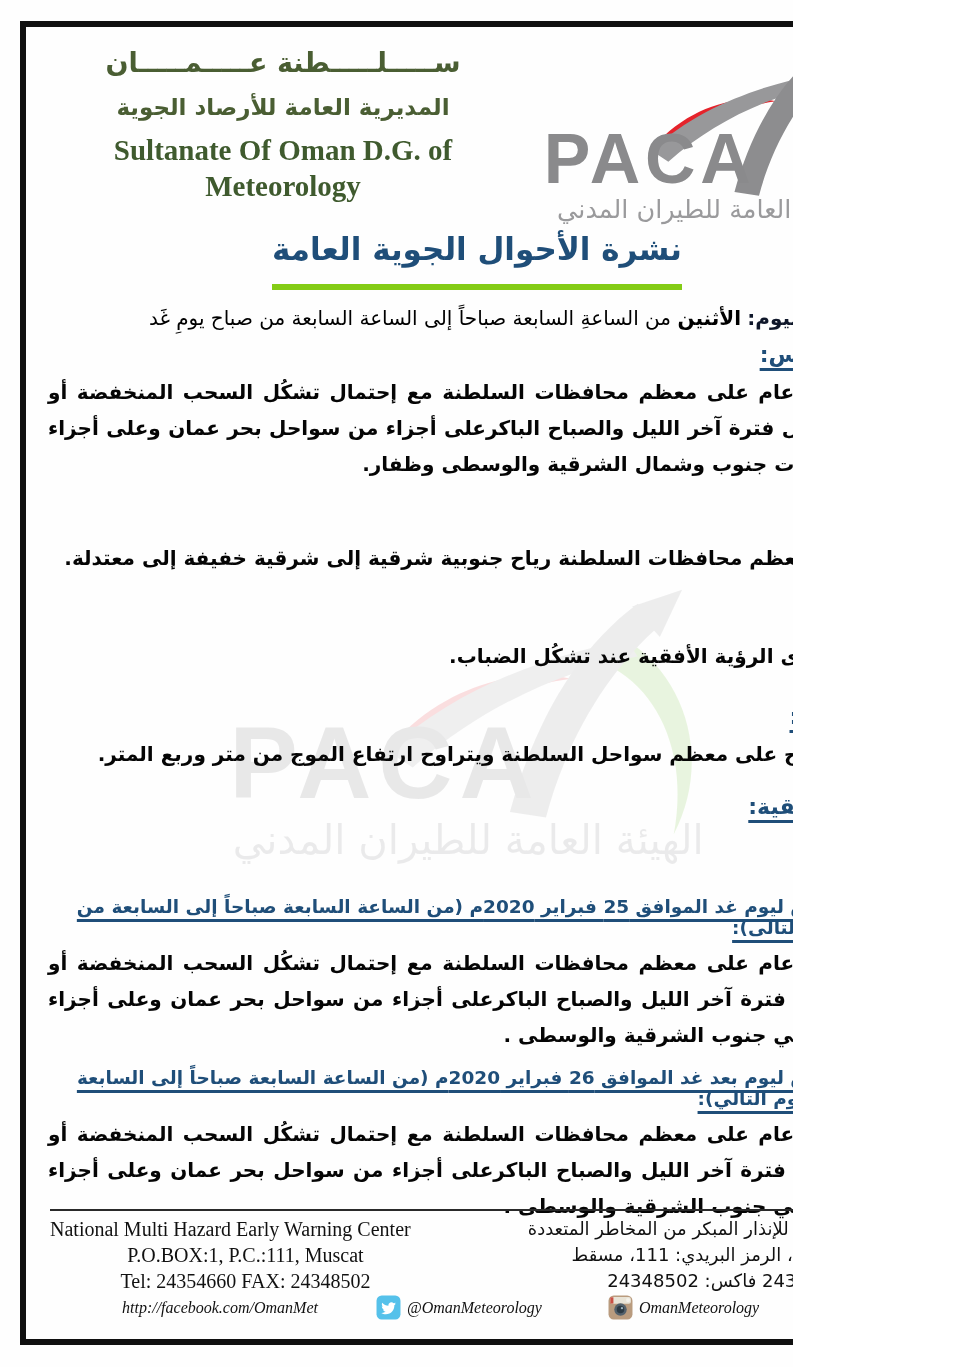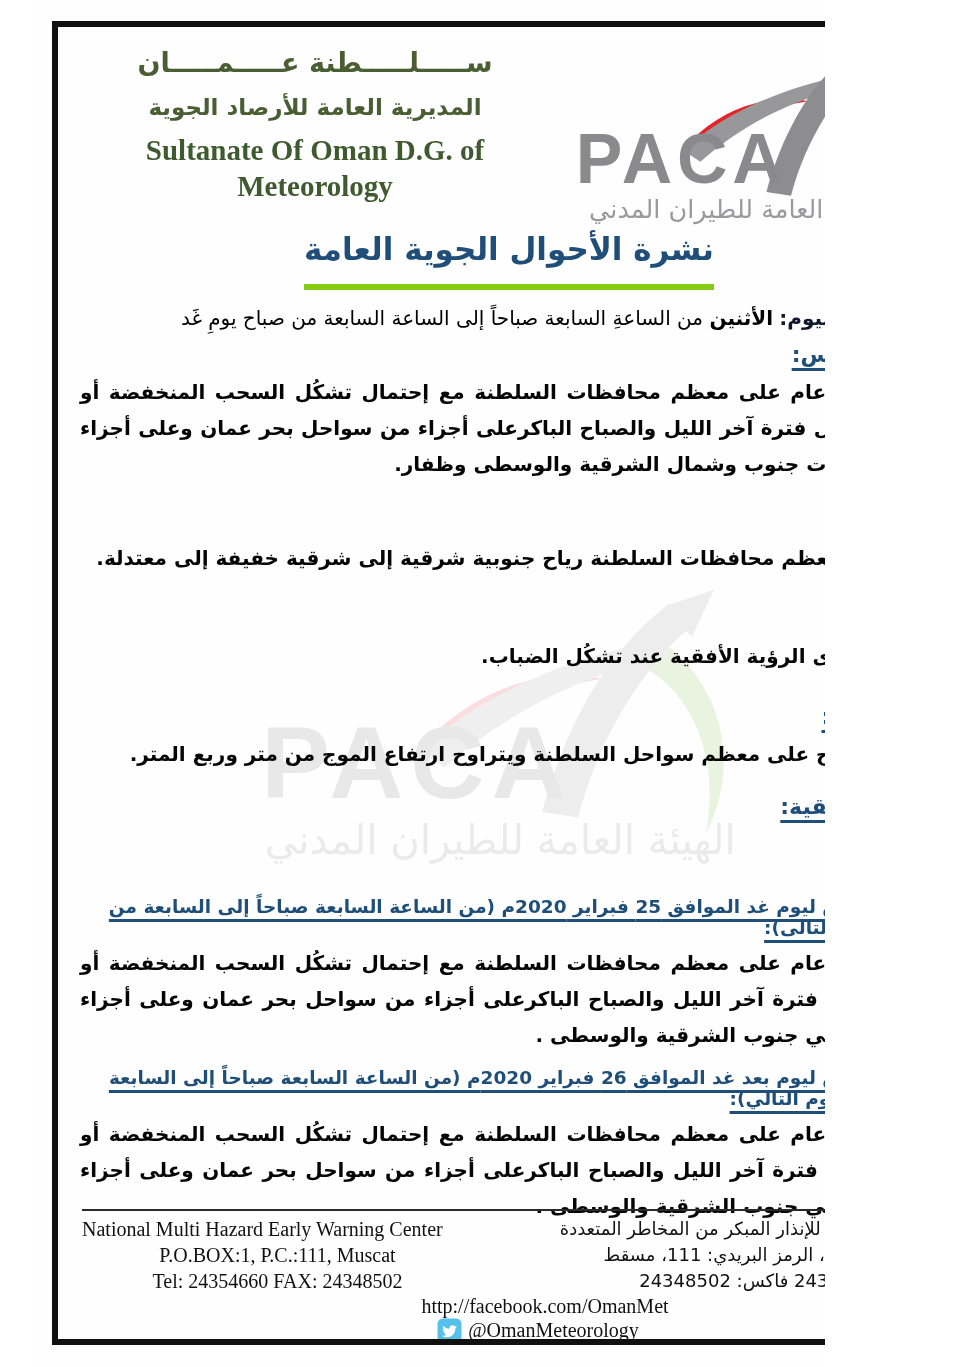--- a/index.html
+++ b/index.html
@@ -1,18 +1,18 @@
 <!DOCTYPE html>
 <html lang="ar"><head>
 <meta charset="utf-8">
 <style>
   html,body { margin:0; padding:0; background:#ffffff; }
   .page {
     position:relative; width:793px; height:1367px; background:#fefefe;
-    font-family:"DejaVu Sans", sans-serif; overflow:hidden;margin-left:32px;
+    font-family:"DejaVu Sans", sans-serif; overflow:hidden;
   }
   .frame {
     position:absolute; left:20px; top:21px; width:914px; height:1324px;
     border:6px solid #101010; box-sizing:border-box;
     padding:8px 22px 0 22px; overflow:hidden;
   }
   
   .header { position:relative; height:192px; }
   .org { width:470px; text-align:center; padding-top:12px; }
   .org-ar1 { font-size:27px; font-weight:bold; color:#4a5e33; }
@@ -53,22 +53,22 @@
   
   .footer { position:absolute; left:24px; right:24px; top:1182px; z-index:3; }
   .footer-line { border-top:2px solid #2a2a2a; margin-bottom:5px; }
   .footer-cols { display:flex; }
   .f-en { width:46%; font-family:"Liberation Serif", serif; font-size:20px;
           color:#111; line-height:26px; }
   .f-en .c { text-align:center; }
   .f-ar { width:54%; direction:rtl; font-size:18px; color:#111; line-height:26px;
           padding-left:4px; }
   .social-row { display:flex; align-items:center; margin-top:1px;
-                font-family:"Liberation Serif", serif; font-size:20px;
-                color:#111;flex-direction:column; }
+                font-family:"Liberation Serif", serif; font-size:16px;
+                font-style:italic; color:#111; }
   .fb { margin-left:72px; }
   .tw-group, .ig-group { display:flex; align-items:center; gap:6px; }
   .tw-group { margin-left:58px; }
   .ig-group { margin-left:66px; }
   .icon-16 { width:25px; height:25px; display:inline-block; }
 </style>
 </head>
 <body>
 
 <div class="page">

